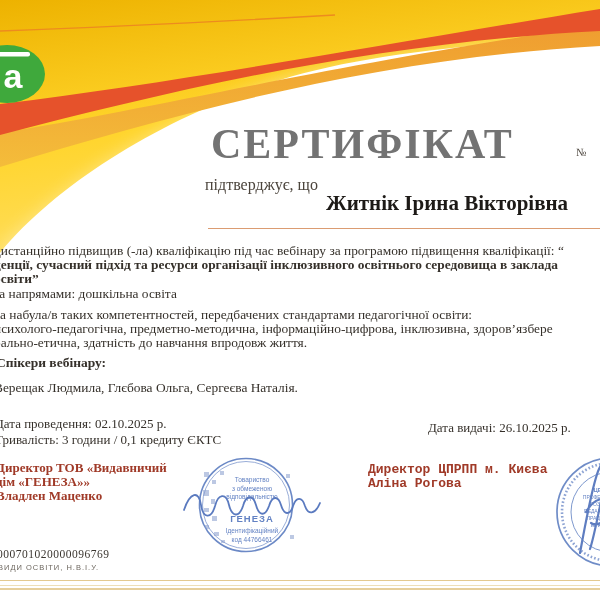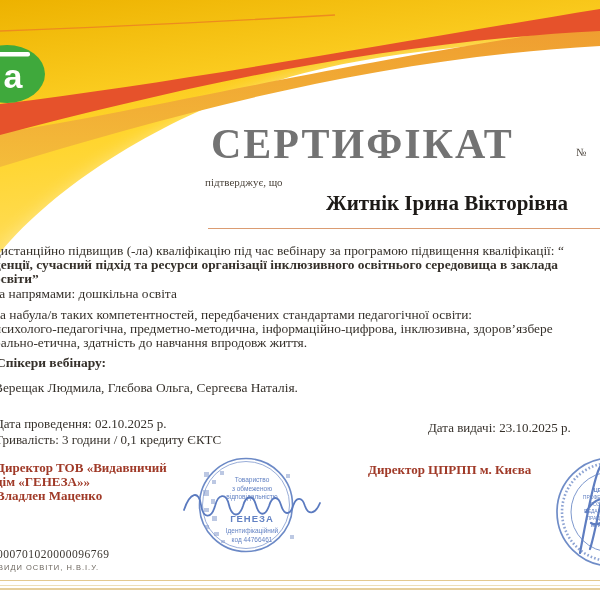--- a/index.html
+++ b/index.html
@@ -4,42 +4,42 @@
 <style>
   html,body{margin:0;padding:0;}
   body{background:#fff;font-family:"Liberation Serif","DejaVu Serif",serif;}
   .page{position:relative;width:600px;height:600px;overflow:hidden;background:#fff;}
   .hdr-svg{position:absolute;top:0;left:0;}
   .overlay-svg{position:absolute;top:0;left:0;pointer-events:none;}
 
   .cert-no{position:absolute;top:146px;left:576px;font-size:11px;color:#4b443c;}
   .title{position:absolute;top:120px;left:211px;font-size:42px;font-weight:700;
          color:#737373;letter-spacing:2px;white-space:nowrap;}
-  .confirms{position:absolute;top:176px;left:205px;font-size:11px;color:#4b443c;}
+  .confirms{position:absolute;top:176px;left:205px;font-size:16px;color:#4b443c;}
   .recipient{position:absolute;top:191px;left:210px;width:474px;text-align:center;
              font-size:21px;font-weight:700;color:#1d1a17;white-space:nowrap;}
   .name-rule{position:absolute;top:228px;left:208px;right:0;height:1px;background:#DB9C72;}
 
   .body-block{position:absolute;top:244px;left:-6px;width:660px;color:#35302a;
               font-size:13.4px;line-height:14.2px;}
   .body-line{white-space:nowrap;}
   .body-line.b{font-weight:700;}
   .gap{height:7px;}
 
   .speakers-label{position:absolute;top:355px;left:-4px;font-size:13.5px;font-weight:700;
                   color:#35302a;white-space:nowrap;}
   .speakers{position:absolute;top:380px;left:-6px;font-size:13.4px;color:#35302a;white-space:nowrap;}
 
   .date-held{position:absolute;top:416px;left:-5px;font-size:13px;color:#35302a;white-space:nowrap;}
   .duration{position:absolute;top:432px;left:-5px;font-size:13px;color:#35302a;white-space:nowrap;}
   .date-issued{position:absolute;top:420px;left:428px;font-size:13px;color:#35302a;white-space:nowrap;}
 
   .sig{font-size:13px;font-weight:700;color:#A03A28;line-height:14px;white-space:nowrap;}
   .sig-left{position:absolute;top:461px;left:-4px;}
-  .sig-right{position:absolute;top:463px;left:368px;}
+  .sig-right{position:absolute;top:463px;left:368px;font-family:Liberation Mono, monospace;}
   .sig .nm{margin-top:0px;}
 
   .serial{position:absolute;top:548px;left:-3px;font-size:11.5px;color:#3a352f;
           letter-spacing:.5px;white-space:nowrap;}
   .edu-type{position:absolute;top:563px;left:-2px;font-size:7.5px;color:#6d675f;
             letter-spacing:1px;white-space:nowrap;font-family:"Liberation Sans",sans-serif;}
 
   .rule1{position:absolute;top:580px;left:0;width:600px;height:1px;background:#E3C98F;}
   .rule2{position:absolute;top:585px;left:0;width:600px;height:1px;background:#EEDFB7;}
   .rule3{position:absolute;top:587.5px;left:0;width:600px;height:2px;background:#E6CF9B;}
@@ -95,30 +95,31 @@
     <div class="body-line">та набула/в таких компетентностей, передбачених стандартами педагогічної освіти:</div>
     <div class="body-line">психолого-педагогічна, предметно-методична, інформаційно-цифрова, інклюзивна, здоров’язбере</div>
     <div class="body-line">рально-етична, здатність до навчання впродовж життя.</div>
   </div>
 
   <div class="speakers-label">Спікери вебінару:</div>
   <div class="speakers">Верещак Людмила, Глєбова Ольга, Сергеєва Наталія.</div>
 
   <div class="date-held">Дата проведення: 02.10.2025 р.</div>
   <div class="duration">Тривалість: 3 години / 0,1 кредиту ЄКТС</div>
-  <div class="date-issued">Дата видачі: 23.10.2025 р.</div>
+  <div class="date-issued">Дата видачі: 26.10.2025 р.</div>
 
   <div class="sig sig-left">
     <div>Директор ТОВ «Видавничий</div>
     <div>дім «ГЕНЕЗА»»</div>
     <div class="nm">Владлен Маценко</div>
   </div>
 
   <div class="sig sig-right">
     <div>Директор ЦПРПП м. Києва</div>
+    <div class="nm">Аліна Рогова</div>
   </div>
 
   <svg class="overlay-svg" width="600" height="600" viewBox="0 0 600 600">
 
     <g opacity="0.92">
       <circle cx="246" cy="505" r="46.5" fill="none" stroke="#6080C2" stroke-width="1.6"></circle>
       <circle cx="246" cy="505" r="43.5" fill="none" stroke="#6080C2" stroke-width="0.7"></circle>
       <g fill="#7B93C9" opacity="0.55">
         <rect x="204" y="472" width="5" height="5"></rect>
           <rect x="212" y="480" width="4" height="4"></rect>

